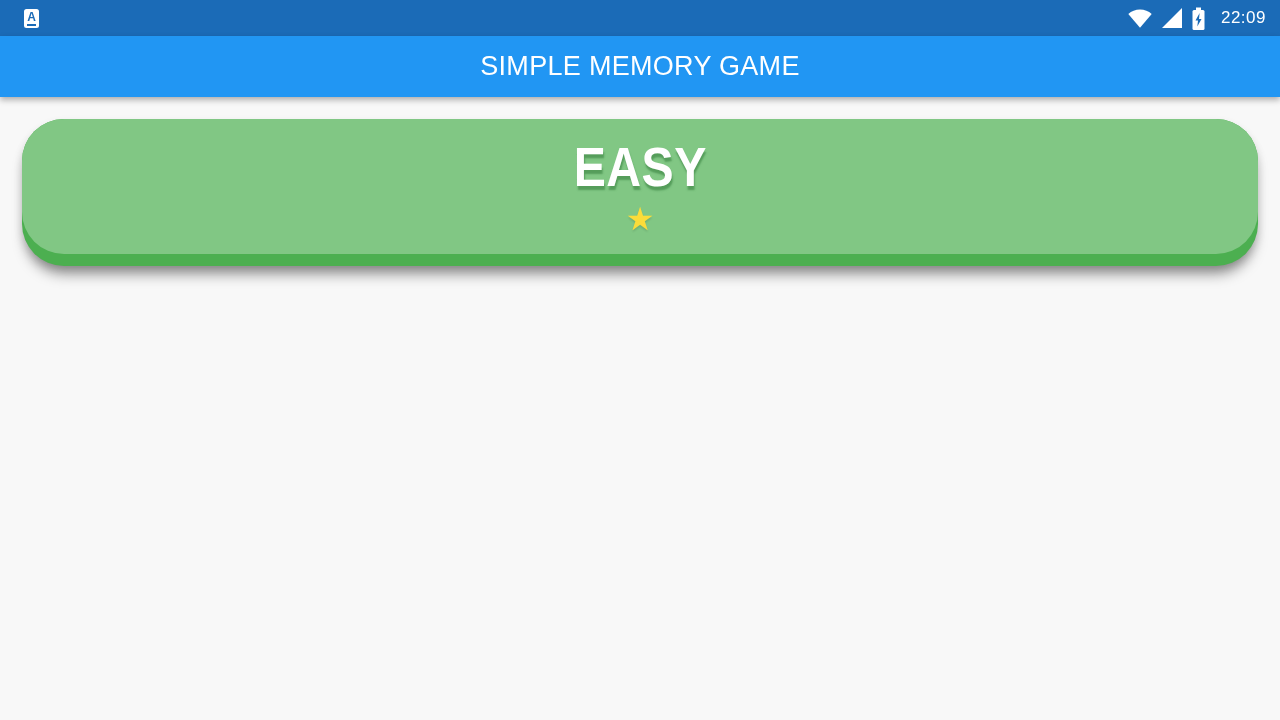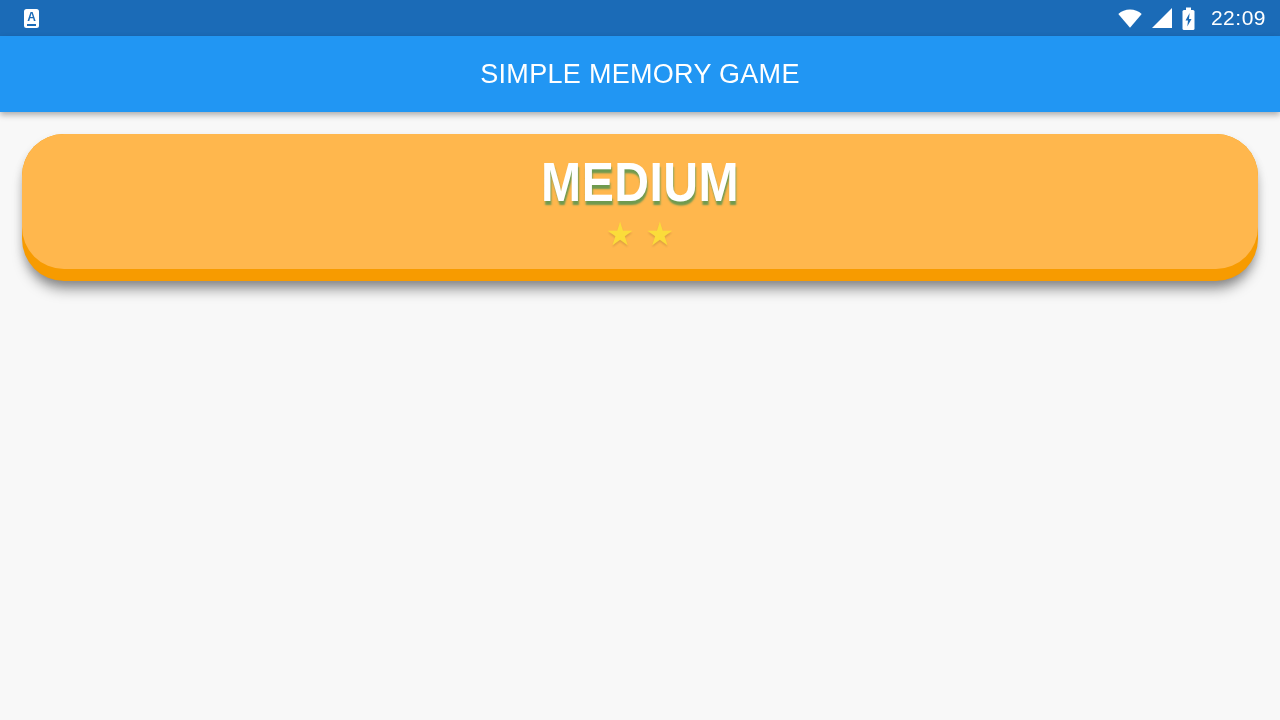--- a/index.html
+++ b/index.html
@@ -33,28 +33,28 @@
     font-family:"Liberation Sans", sans-serif;
   }
   .app-notif-icon .tiny-line {
     width:9px; height:2px;
     margin-top:1px;
   }
   .status-spacer { flex:1; }
   .status-icons { display:flex; align-items:center; gap:7px; }
   .status-icons svg { display:block; }
   .status-time {
-    font-size:21px;
+    font-size:17px;
     margin-left:8px;
     letter-spacing:0.5px;
   }
 
   
   .app-bar {
-    height:76px;
+    height:61px;
     display:flex;
     align-items:center;
     justify-content:center;
     box-shadow:0 3px 6px rgba(0,0,0,0.30);
     position:relative;
     z-index:5;
   }
   .app-bar-title {
     color:#fff;
     font-size:27px;
@@ -140,22 +140,22 @@
     <span class="status-time">22:09</span>
   </div>
 </div>
 
 <div class="app-bar" style="background-color: rgb(33, 150, 243);">
   <span class="app-bar-title">SIMPLE MEMORY GAME</span>
 </div>
 
 <div class="content" style="background-color: rgb(248, 248, 248);">
 
-
-  <button class="level-btn" style="background-color: rgb(247, 155, 0);">
-    <div class="level-surface" style="background-color: rgb(255, 183, 77);">
-      <span class="level-label">MEDIUM</span>
-      <span class="level-stars" style="color: rgb(251, 220, 58);">★ ★</span>
+  <button class="level-btn" style="background-color: rgb(76, 175, 80);">
+    <div class="level-surface" style="background-color: rgb(129, 199, 132);">
+      <span class="level-label">EASY</span>
+      <span class="level-stars" style="color: rgb(251, 220, 58);">★</span>
     </div>
   </button>
+
 
 
 </div>
 
 </body></html>

